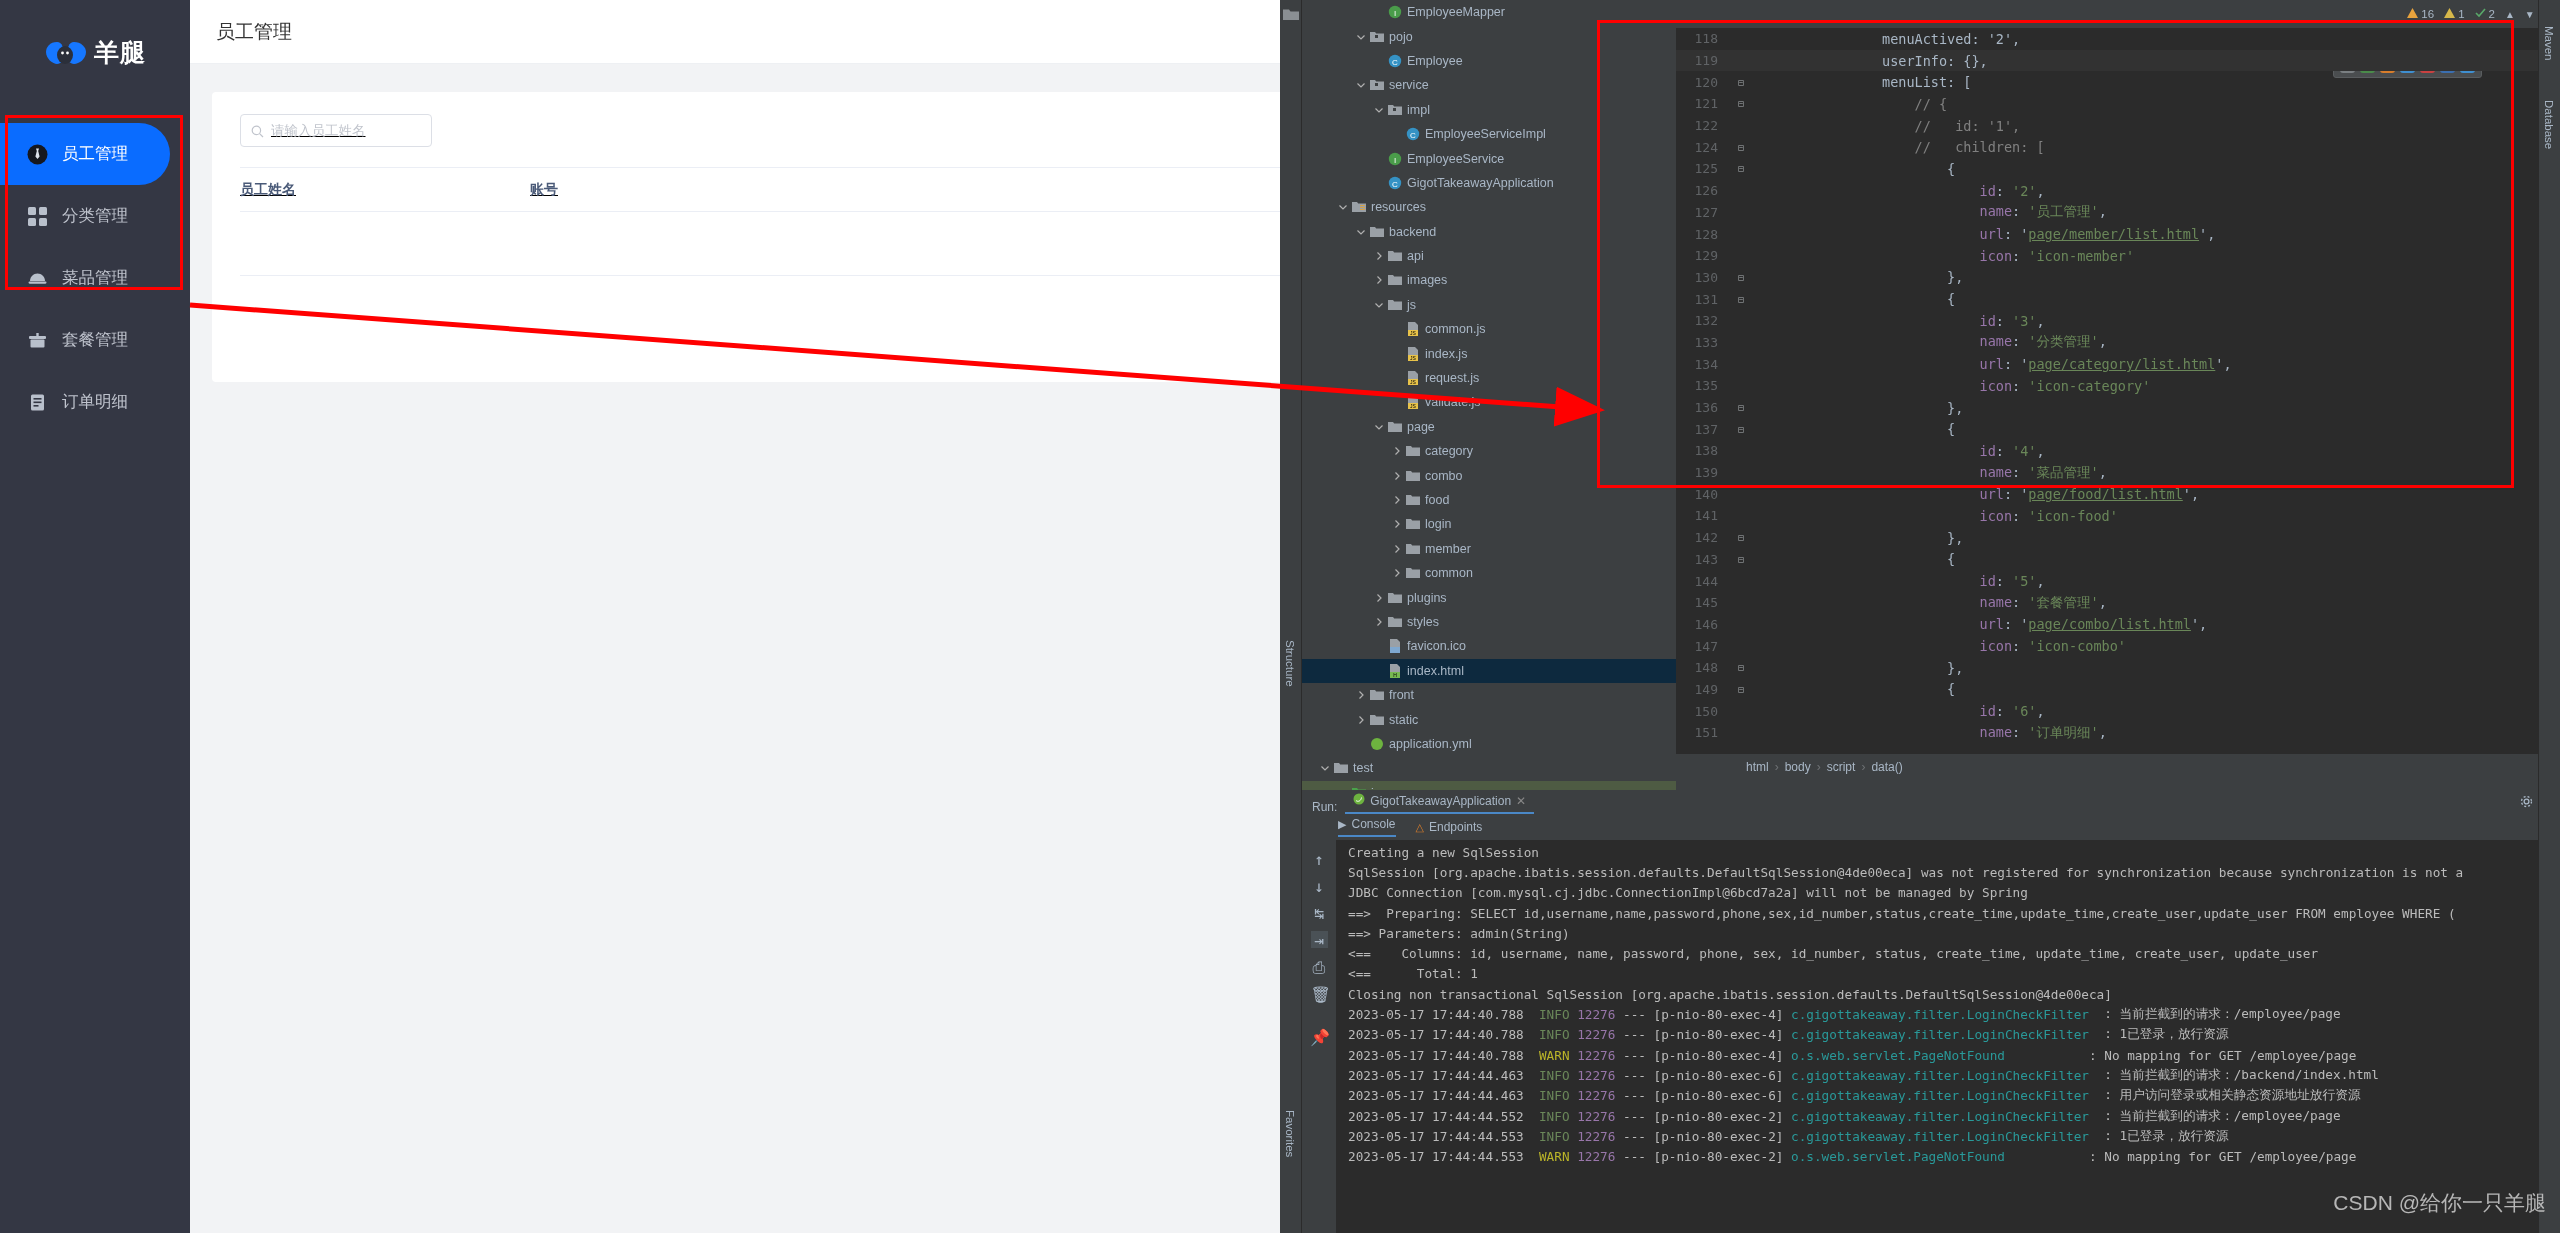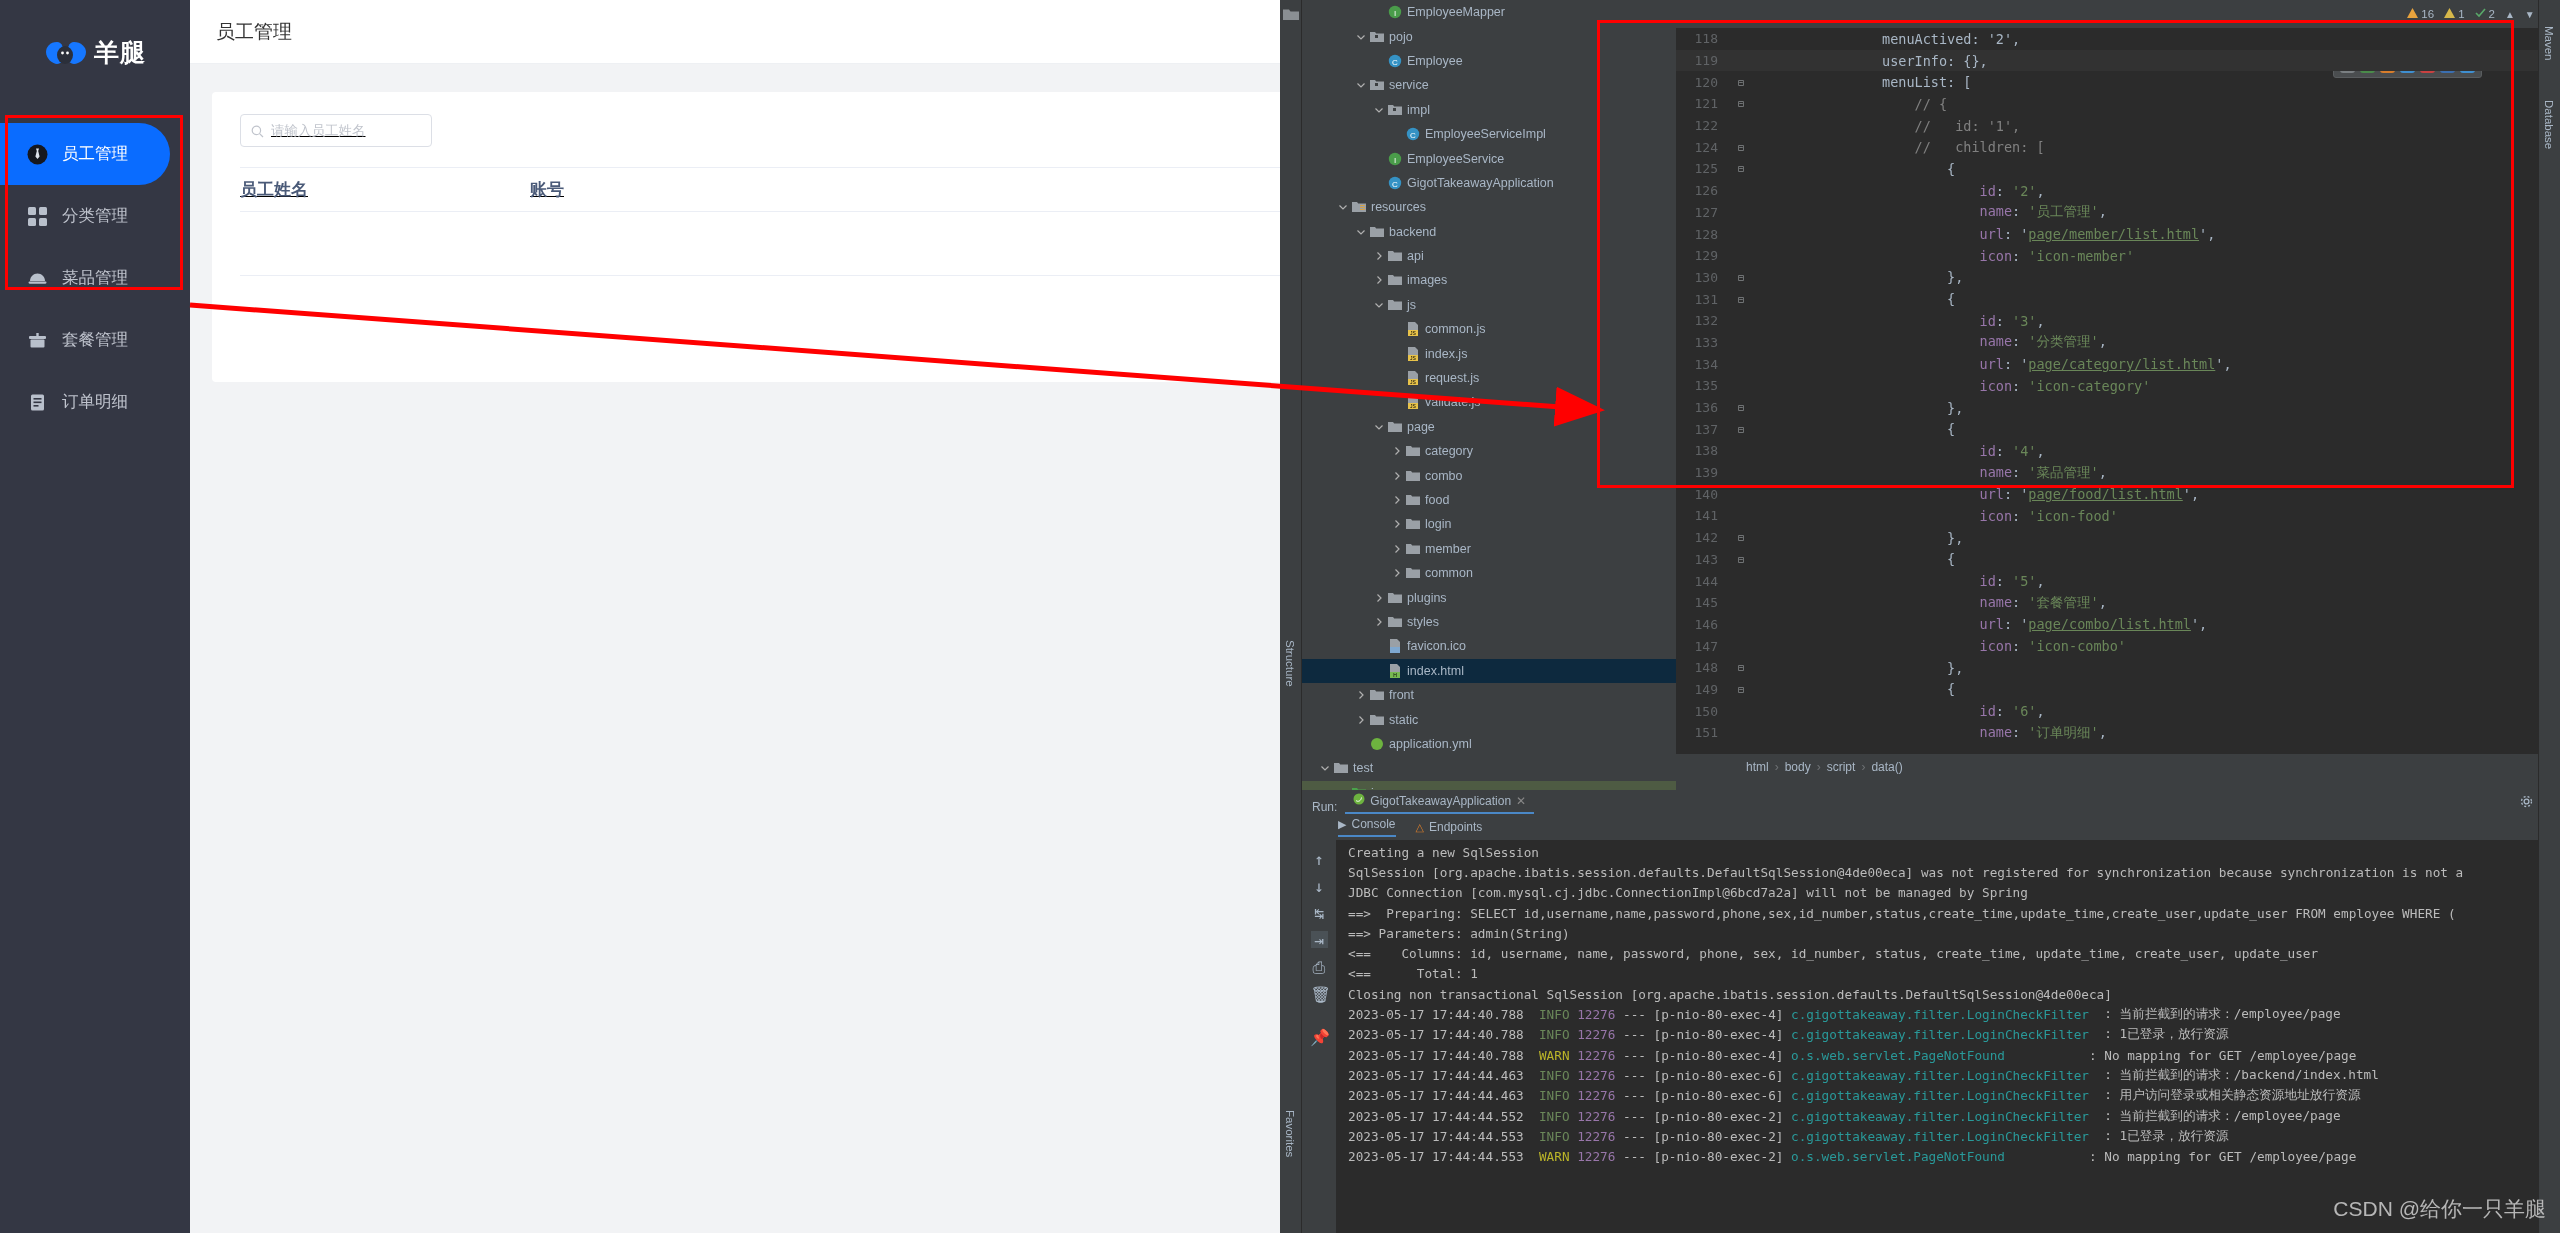--- a/index.html
+++ b/index.html
@@ -45,21 +45,21 @@
   .search-row { padding: 22px 28px 0 28px; }
   .search-box {
     width: 192px; height: 33px; border: 1px solid #dcdfe6; border-radius: 4px;
     display: flex; align-items: center; padding: 0 10px; gap: 7px;
   }
   .search-box .ph { color: #c0c4cc; font-size: 13.5px; }
   .search-ico { width: 13px; height: 13px; flex: 0 0 13px; }
 
   .table { margin: 20px 28px 0 28px; border-top: 1px solid #ebeef5; }
   .thead { display: flex; height: 44px; align-items: center; border-bottom: 1px solid #ebeef5; }
-  .th { font-size: 17px; color: #4a5a78; font-weight: bold; }
+  .th { font-size: 14px; color: #4a5a78; font-weight: bold; }
   .th.c1 { width: 290px; }
   .th.c2 { width: 330px; }
   .tbody-empty { height: 64px; border-bottom: 1px solid #ebeef5; }
 
   .pager { display: flex; justify-content: flex-end; align-items: center; gap: 16px; padding: 16px 28px 0 0; }
   .pager .total { font-size: 13.5px; color: #606266; }
   .pager .pagesize {
     border: 1px solid #dcdfe6; border-radius: 4px; height: 28px; min-width: 100px;
     display: flex; align-items: center; justify-content: center;
     font-size: 13px; color: #606266;
@@ -153,21 +153,21 @@
   .ide-rightbar { position: absolute; right: 0; top: 0; width: 22px; height: 1233px; background: #3c3f41; border-left: 1px solid #2b2b2b; }
   .vtext { position: absolute; writing-mode: vertical-rl; font-size: 11.5px; color: #a9b7c6; font-family: "Liberation Sans", sans-serif; left: 4px; }
   .left-vtext { position: absolute; writing-mode: vertical-rl; font-size: 11.5px; color: #a9b7c6; font-family: "Liberation Sans", sans-serif; left: 4px; }
 
   
   .ann-box {
     position: absolute; border: 3px solid #ff0000; pointer-events: none;
   }
   .ann-arrow { position: absolute; left: 0; top: 0; width: 2560px; height: 1233px; pointer-events: none; }
   .watermark {
-    position: absolute; right: 14px; bottom: 10px; color: #cfcfcf; font-size: 21px;
+    position: absolute; right: 14px; bottom: 16px; color: #cfcfcf; font-size: 21px;
     font-family: "Liberation Sans", sans-serif; opacity: .85; margin-left: 40px;
   }
 </style>
 </head>
 <body>
 
 <div id="root">
 
   <div class="webapp">
 

